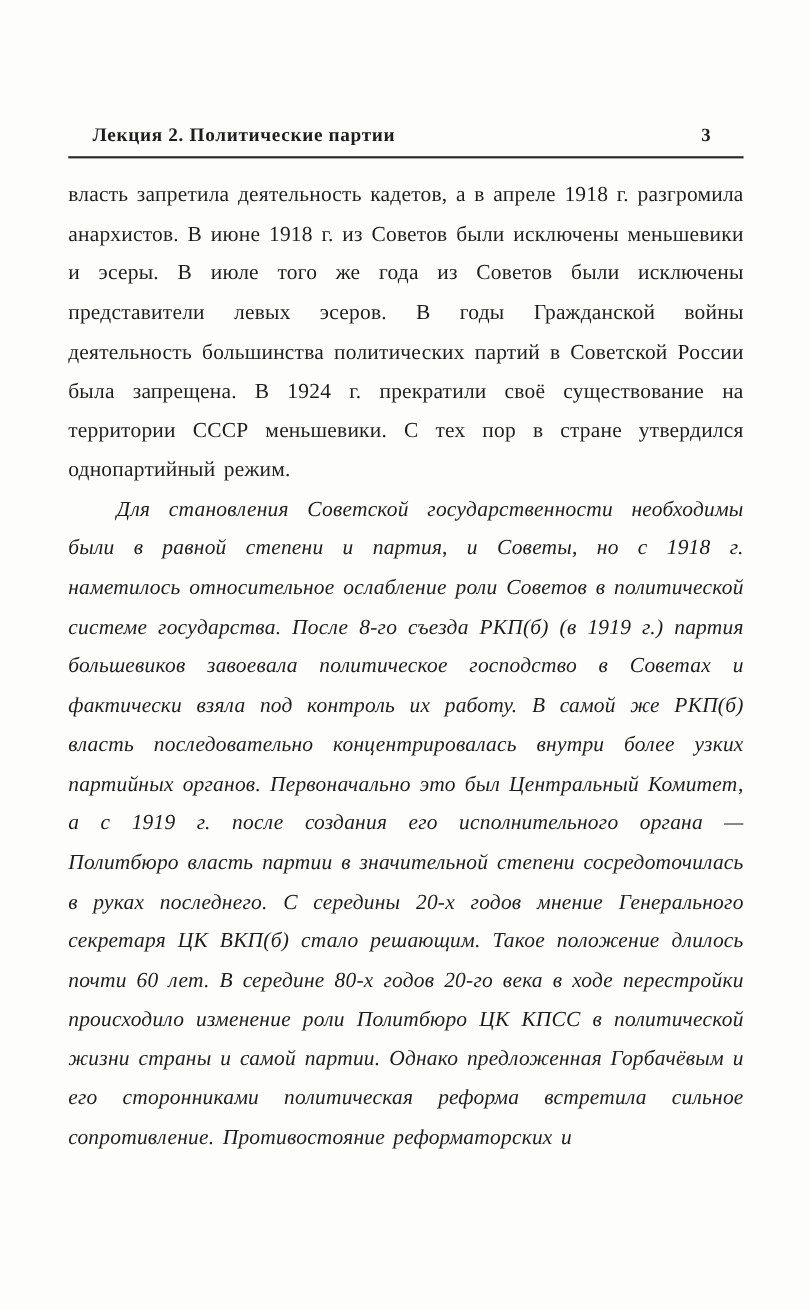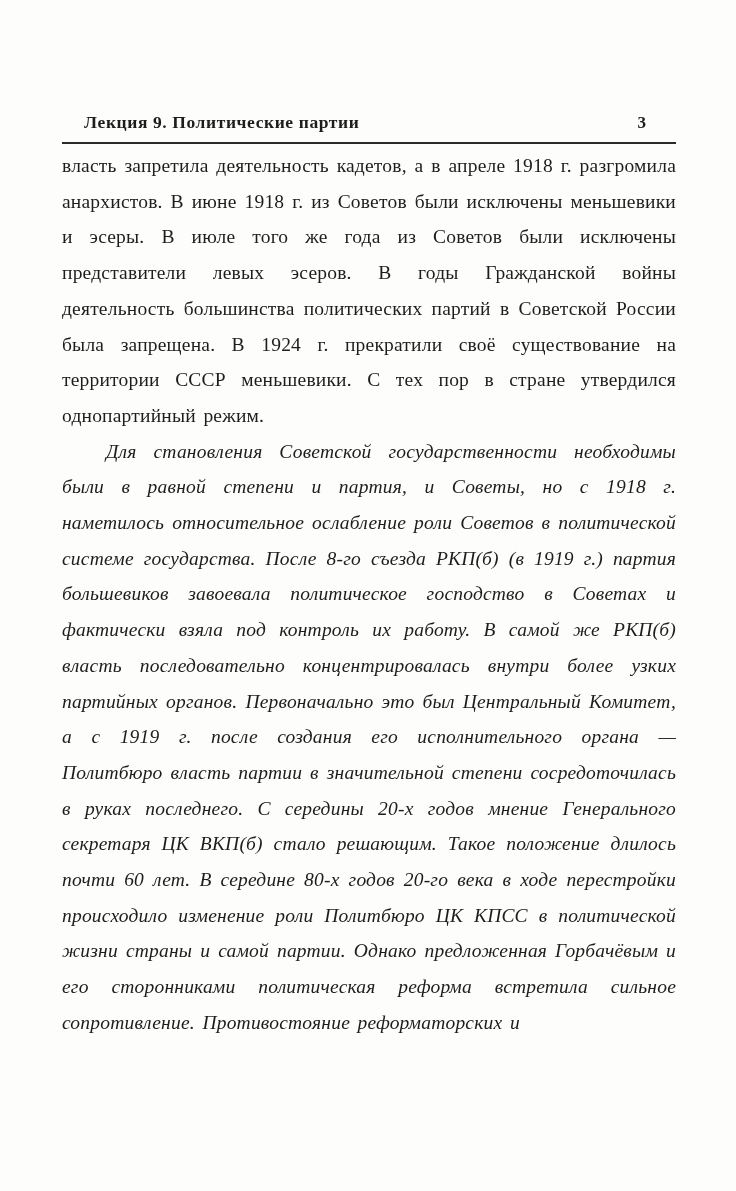--- a/index.html
+++ b/index.html
@@ -29,21 +29,21 @@
     font-weight: bold;
     letter-spacing: 0.6px;
   }
   .running-header .page-num {
     font-weight: bold;
     font-size: 17px;
     padding-right: 24px;
     letter-spacing: 0;
   }
   .body-text {
-    margin-top: 4px;
+    margin-top: 16px;
     font-size: 19.5px;
     line-height: 35.7px;
     text-align: justify;
     text-align-last: left;
     word-spacing: 2.5px;
     letter-spacing: 0.2px;
   }
   .body-text p {
     margin: 0;
   }
@@ -51,21 +51,21 @@
     text-indent: 44px;
     font-style: italic;
   }
 </style>
 </head>
 <body>
 
 <div class="page">
 
   <div class="running-header">
-    <span class="title">Лекция 9. Политические партии</span>
+    <span class="title">Лекция 2. Политические партии</span>
     <span class="page-num">3</span>
   </div>
 
   <div class="body-text">
     <p>власть запретила деятельность кадетов, а в апреле 1918 г. разгромила анархистов. В июне 1918 г. из Советов были исключены меньшевики и эсеры. В июле того же года из Советов были исключены представители левых эсеров. В годы Гражданской войны деятельность большинства политических партий в Советской России была запрещена. В 1924 г. прекратили своё существование на территории СССР меньшевики. С тех пор в стране утвердился однопартийный режим.</p>
     <p class="indent">Для становления Советской государственности необходимы были в равной степени и партия, и Советы, но с 1918 г. наметилось относительное ослабление роли Советов в политической системе государства. После 8-го съезда РКП(б) (в 1919 г.) партия большевиков завоевала политическое господство в Советах и фактически взяла под контроль их работу. В самой же РКП(б) власть последовательно концентрировалась внутри более узких партийных органов. Первоначально это был Центральный Комитет, а с 1919 г. после создания его исполнительного органа — Политбюро власть партии в значительной степени сосредоточилась в руках последнего. С середины 20-х годов мнение Генерального секретаря ЦК ВКП(б) стало решающим. Такое положение длилось почти 60 лет. В середине 80-х годов 20-го века в ходе перестройки происходило изменение роли Политбюро ЦК КПСС в политической жизни страны и самой партии. Однако предложенная Горбачёвым и его сторонниками политическая реформа встретила сильное сопротивление. Противостояние реформаторских и</p>
   </div>
 
 </div>
 

